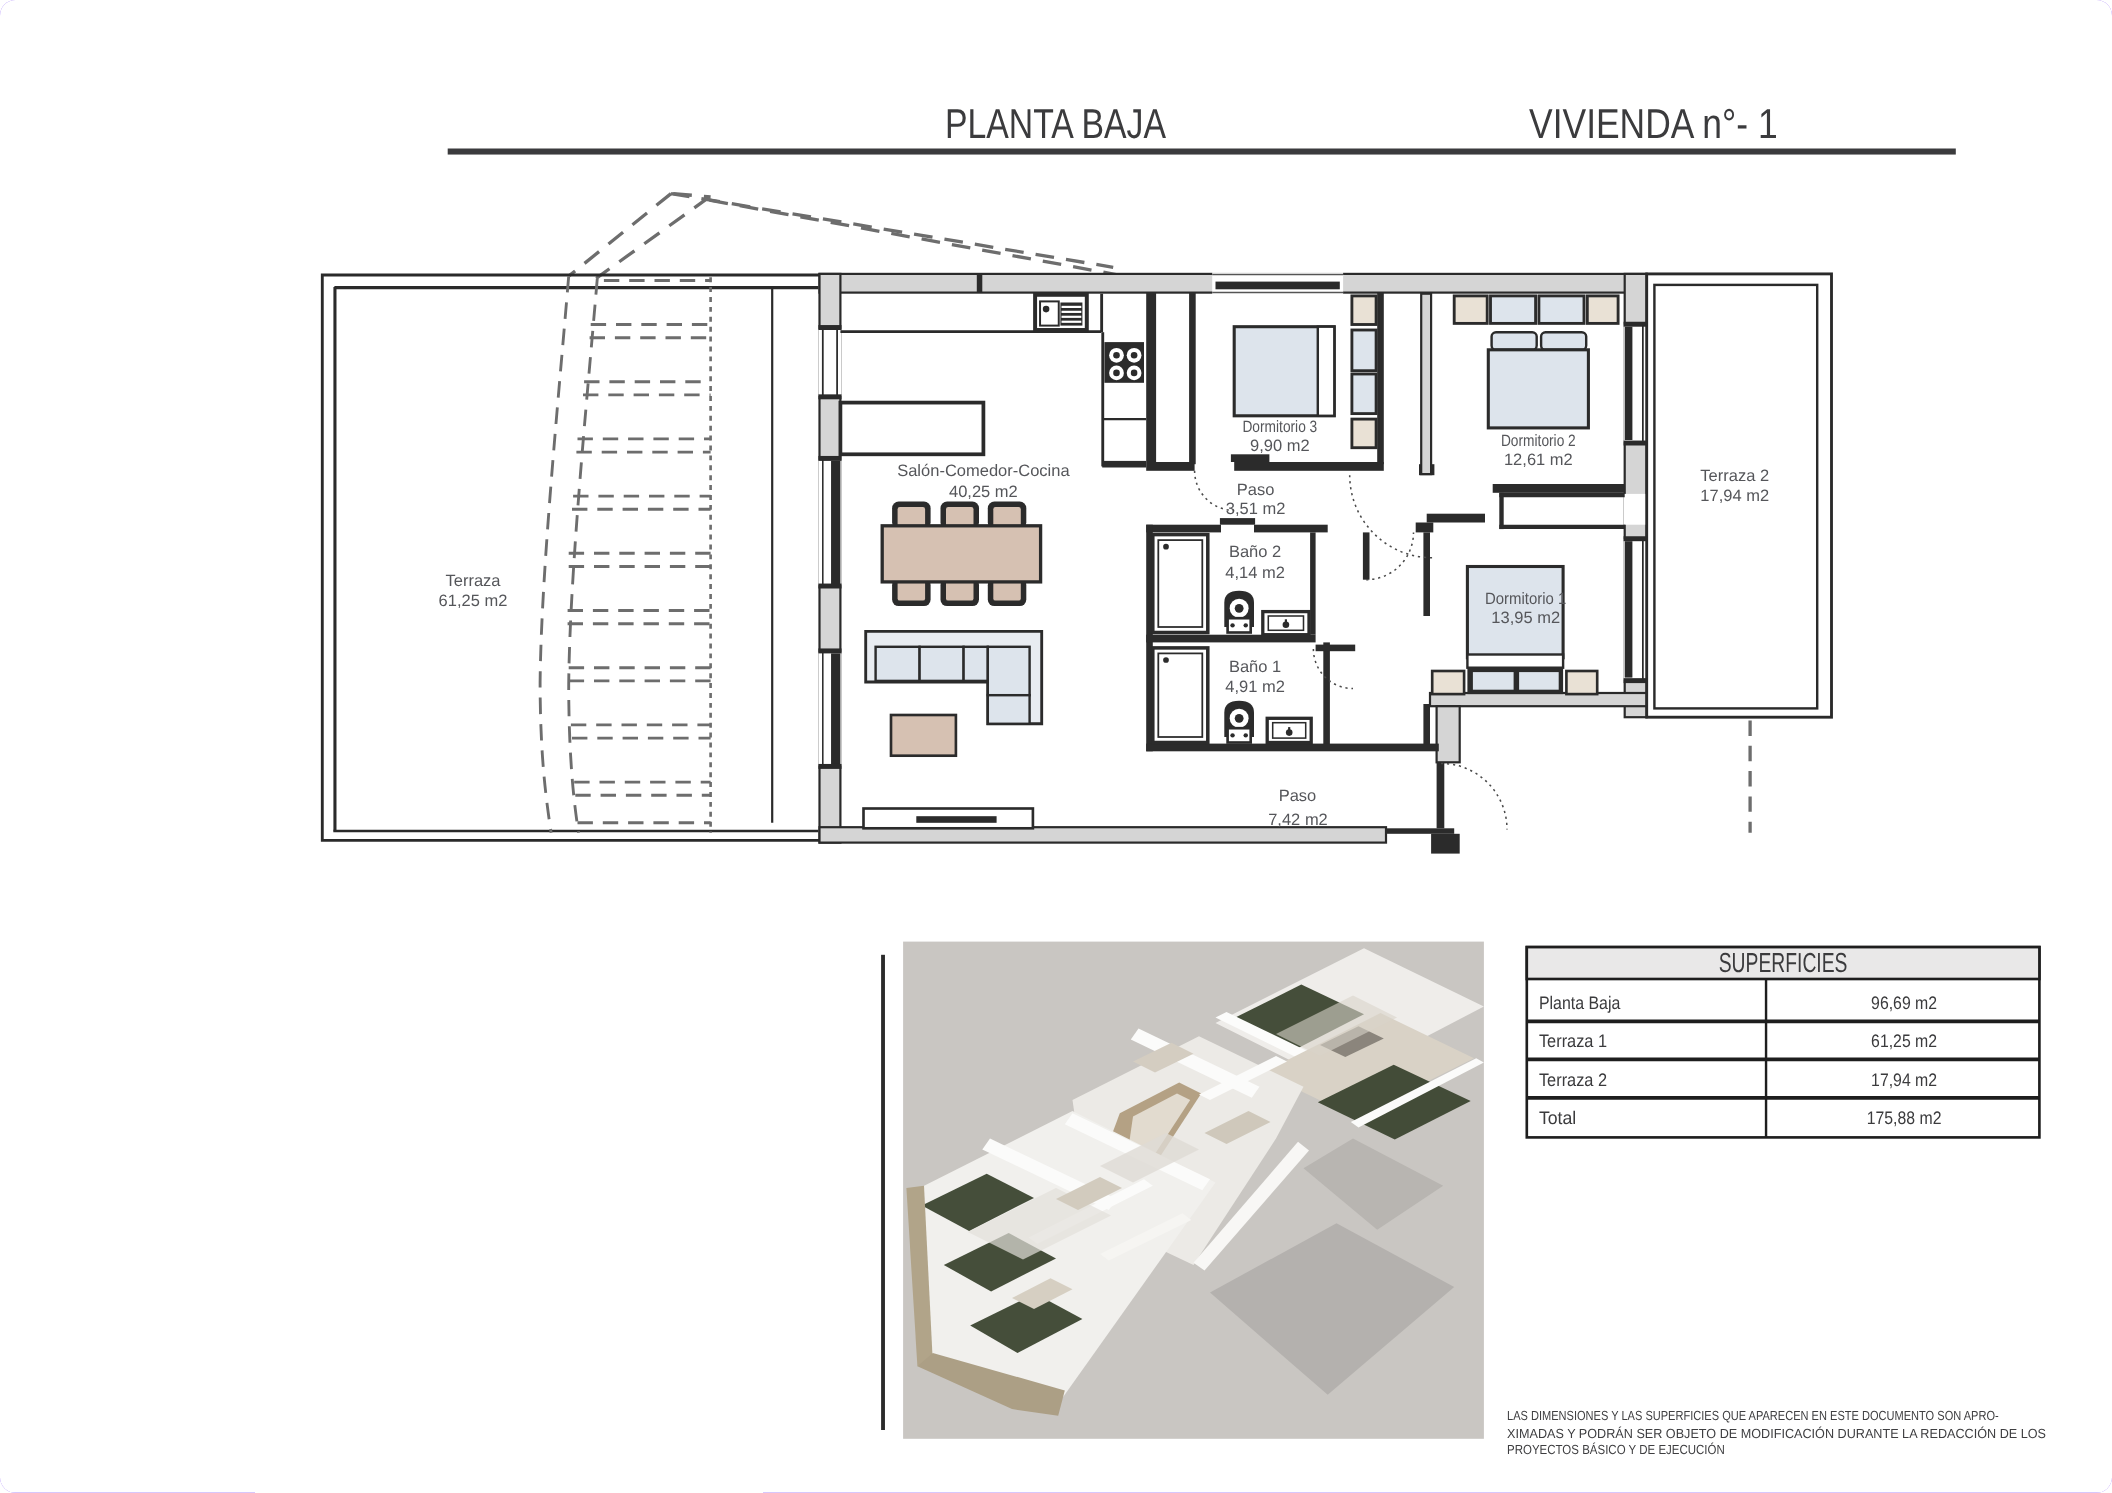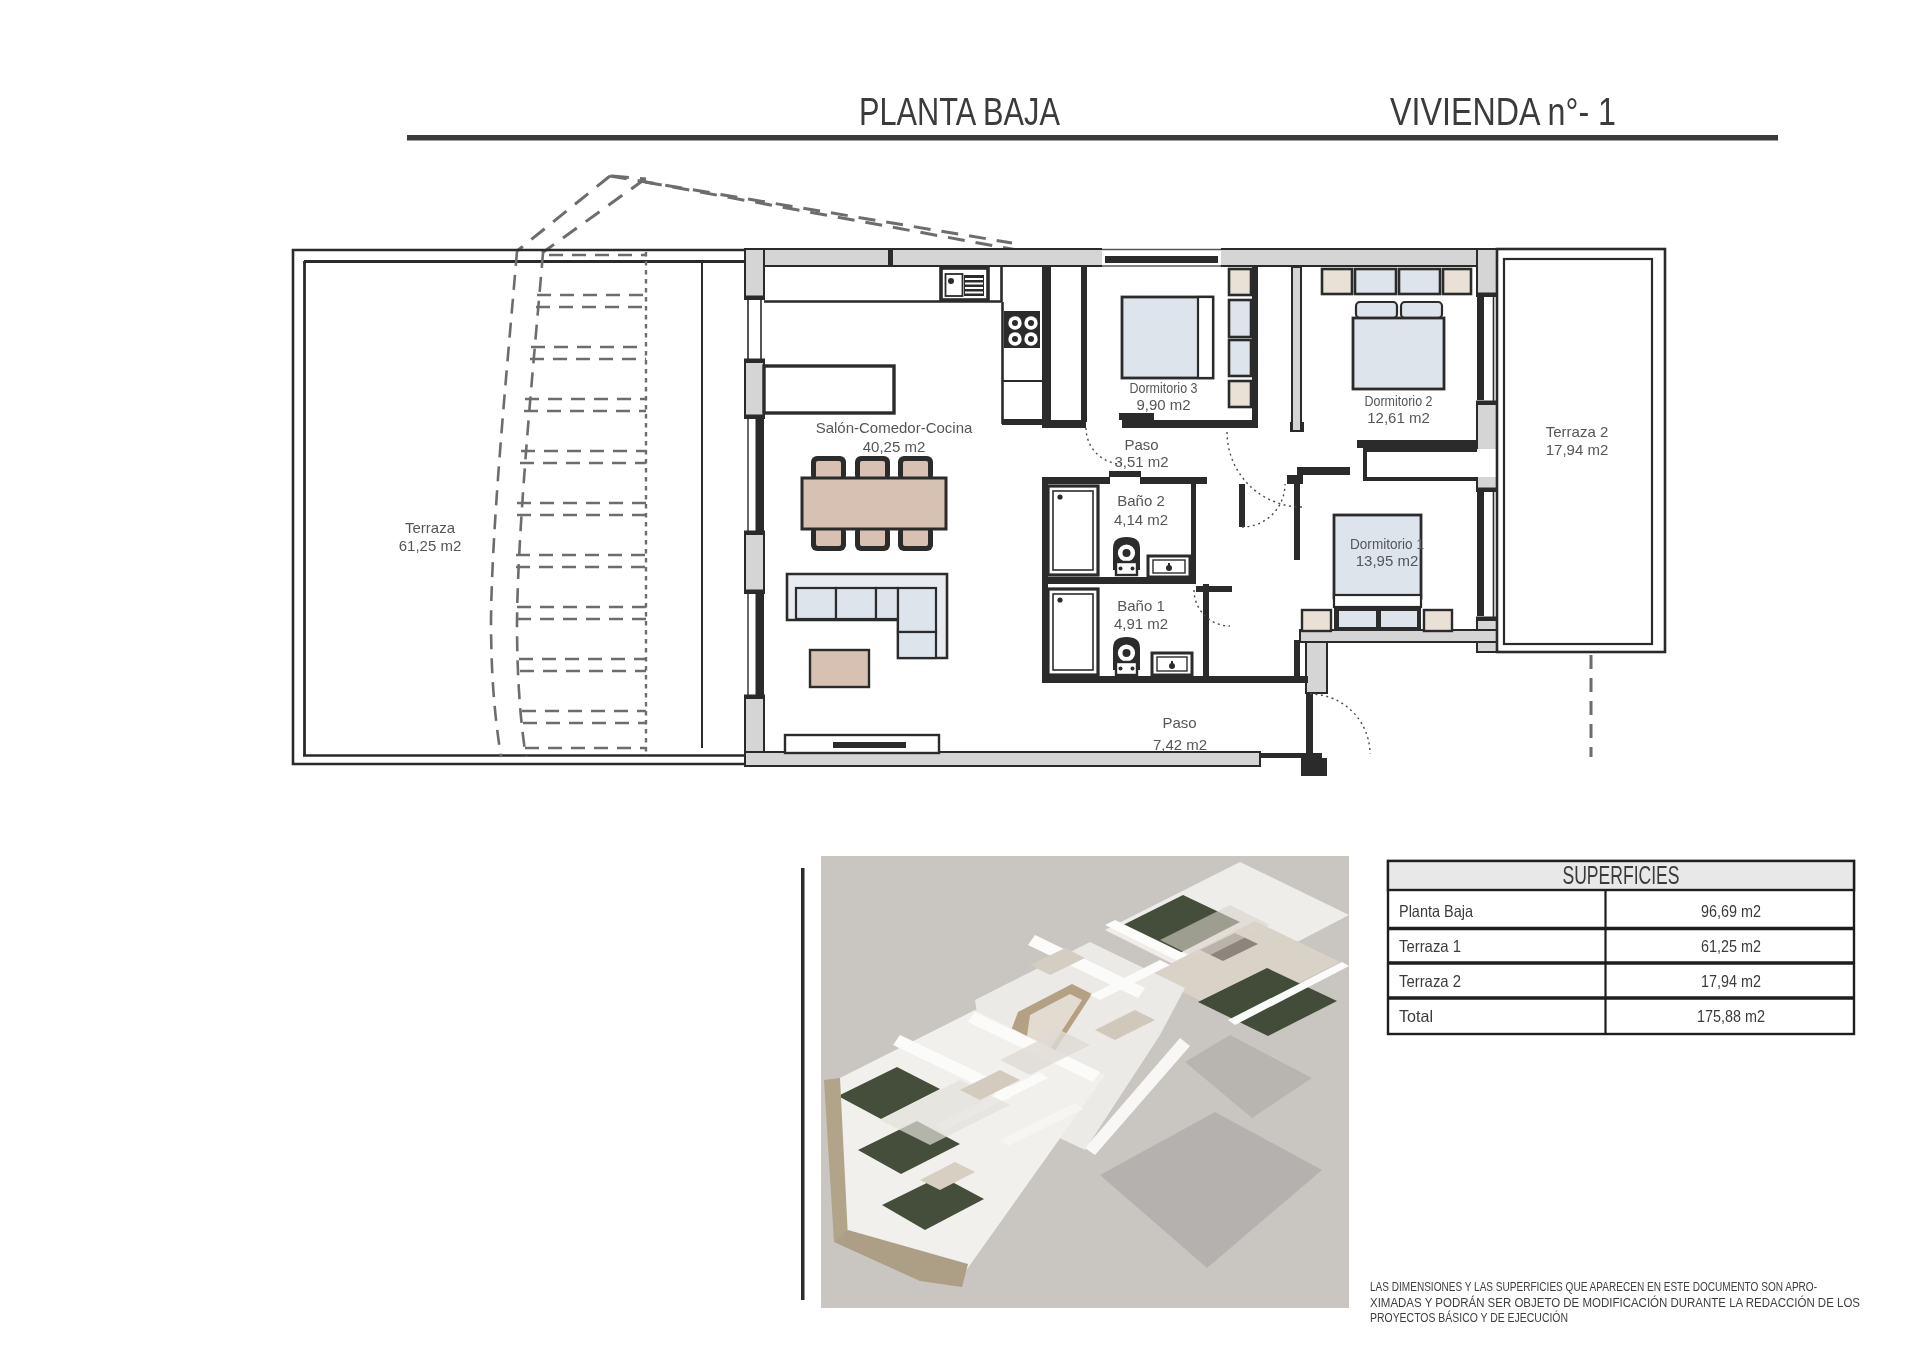--- a/index.html
+++ b/index.html
@@ -1,18 +1,18 @@
 <!DOCTYPE html>
 <html><head>
 <meta charset="utf-8">
 <style>
   html,body{margin:0;padding:0;background:#ffffff;}
   *{box-sizing:border-box;}
   .page{position:relative;width:1920px;height:1357px;background:#8b5cf6;overflow:hidden;
-        font-family:"Liberation Sans", sans-serif;}
+        font-family:"Liberation Sans", sans-serif;border-radius:14px;}
   svg text{font-family:"Liberation Sans", sans-serif;}
 </style>
 </head>
 <body>
 <div class="page">
 <svg width="1920" height="1357" viewBox="0 0 1920 1357">
 
 <rect x="0" y="0" width="1920" height="1357" fill="#ffffff"></rect>
 
 <text x="859" y="125" font-size="38" fill="#3b3b3d" textLength="201" lengthAdjust="spacingAndGlyphs">PLANTA BAJA</text>

